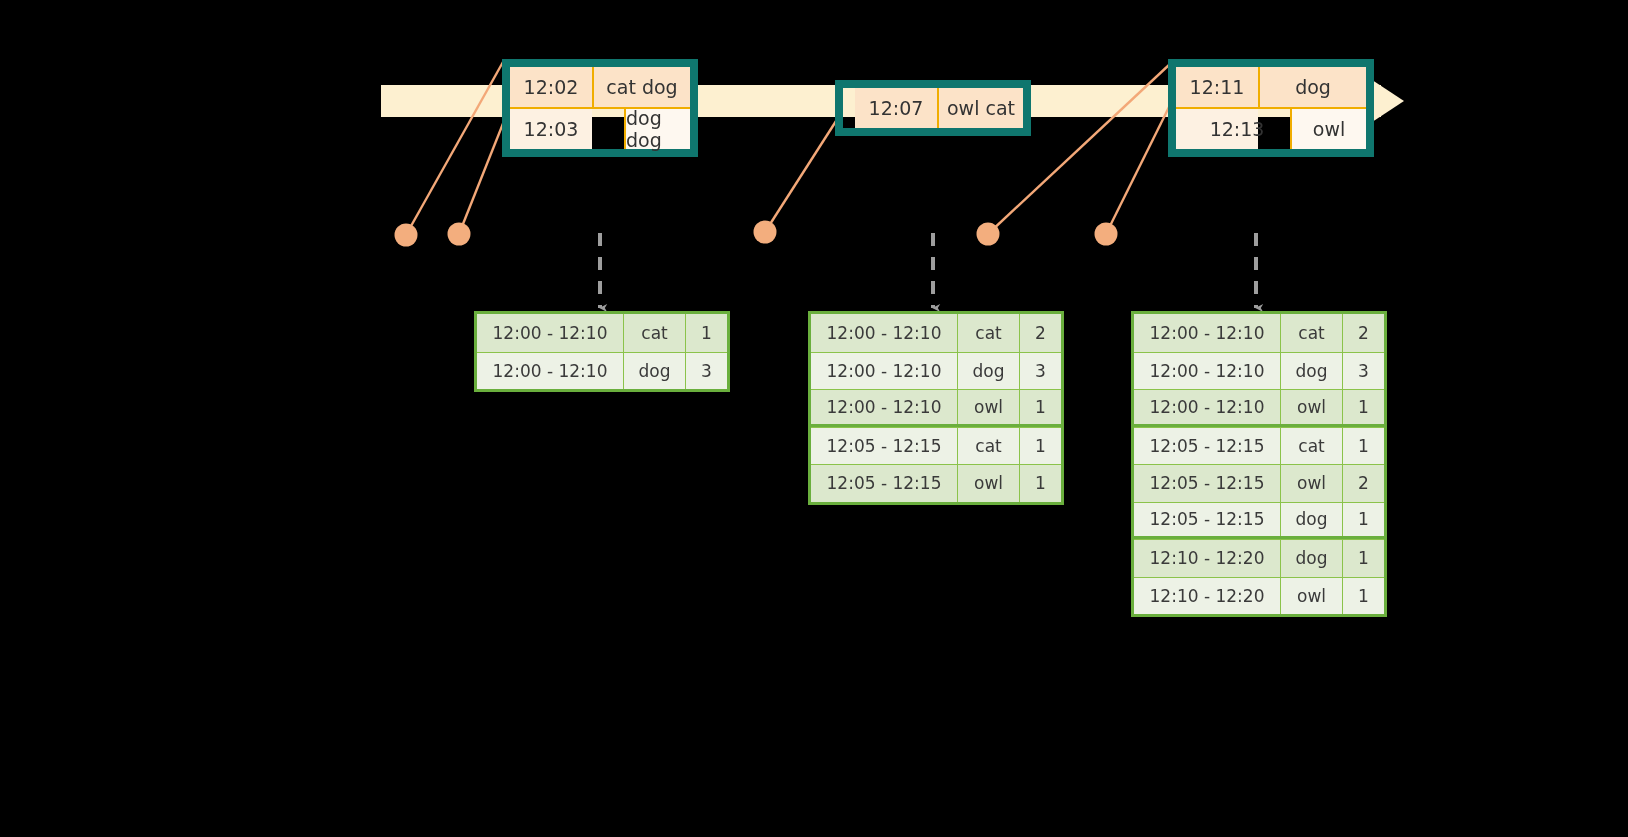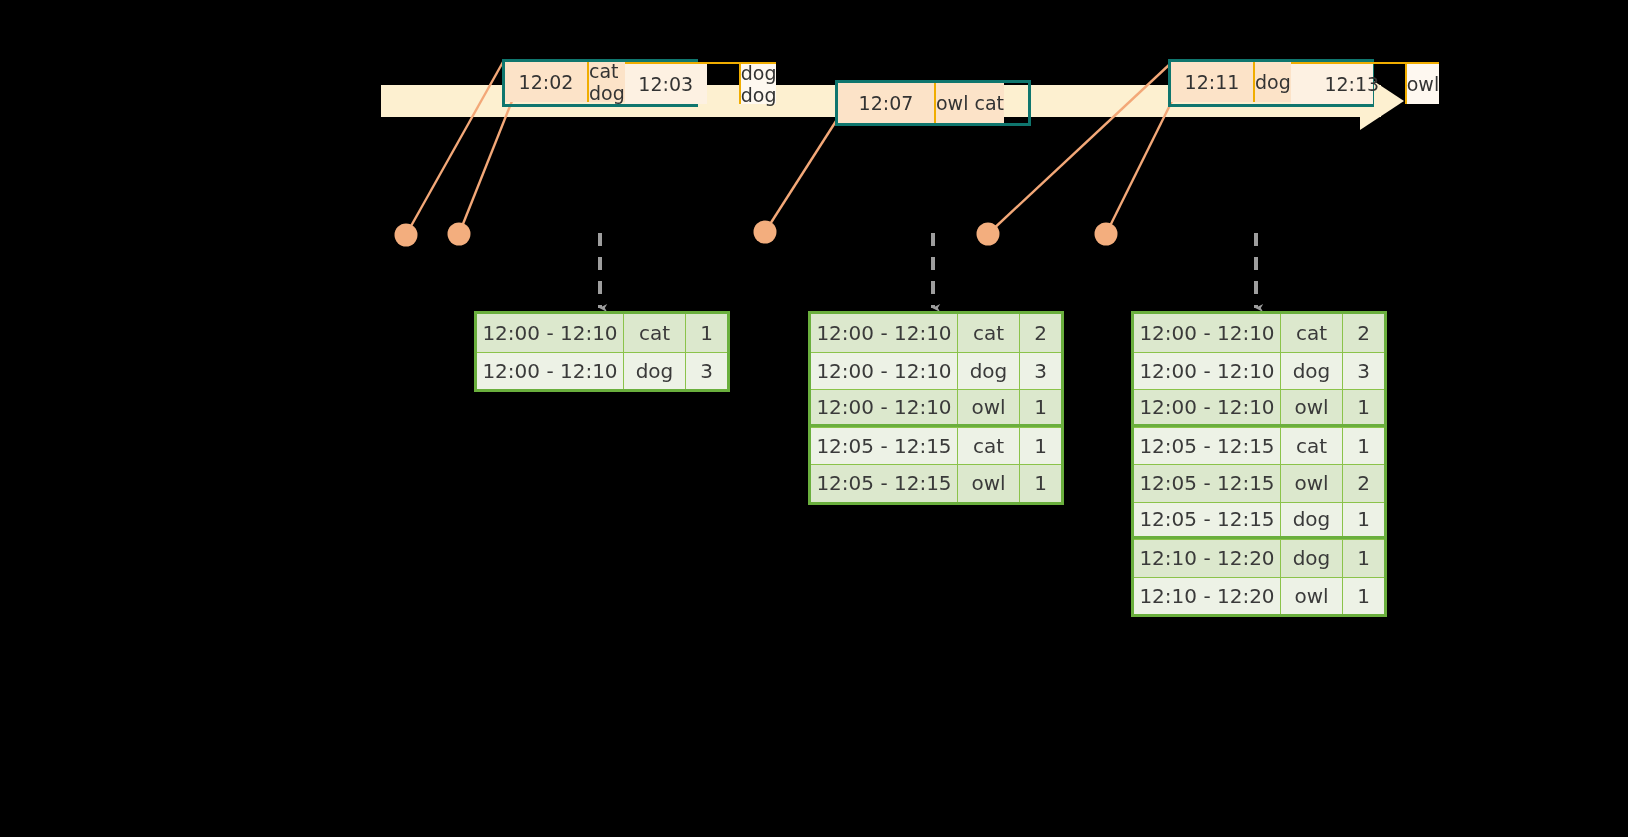--- a/index.html
+++ b/index.html
@@ -23,24 +23,24 @@
   #svg-layer {
     position: absolute;
     left: 0; top: 0;
     width: 1628px;
     height: 837px;
   }
 
   
   .event-box {
     position: absolute;
-    border: 3px solid #0f766e;
-    box-sizing: border-box;
-    display: flex;
-    flex-direction: row;
+    border: 8px solid #0f766e;
+    box-sizing: border-box;
+    display: flex;
+    flex-direction: column;
     z-index: 5;
   }
   .event-row {
     display: flex;
     flex-direction: row;
     height: 40px;
   }
   .event-row + .event-row {
     border-top: 2px solid #F0AD00;
     gap: 32px;
@@ -73,21 +73,21 @@
     box-sizing: border-box;
   }
   .res-row.group-end { border-bottom: 3px solid #6AAF3D; }
   .res-row.normal + .res-row.normal { border-top: 1.5px solid #8BC34A; }
   .res-row.normal { border-top: 1.5px solid #8BC34A; }
   .res-row:first-child { border-top: none; }
   .res-cell {
     display: flex;
     align-items: center;
     justify-content: center;
-    font-size: 20px;
+    font-size: 17px;
     color: #3a3a3a;
     box-sizing: border-box;
     border-left: 1.5px solid #8BC34A;
   }
   .res-cell:first-child { border-left: none; }
   .res-row.odd .res-cell { background: #DCE8CD; }
   .res-row.even .res-cell { background: #EDF2E6; }
 </style>
 </head>
 <body>
@@ -134,21 +134,21 @@
           <div class="ev-time" style="width: 82px;">12:02</div>
           <div class="ev-words" style="flex: 1 1 0%;">cat dog</div>
         </div>
         <div class="event-row shade-b">
           <div class="ev-time" style="width: 82px;">12:03</div>
           <div class="ev-words" style="flex: 1 1 0%;">dog dog</div>
         </div>
       </div>
       <div class="event-box" style="left: 835px; top: 80px; width: 196px;">
         <div class="event-row shade-a">
-          <div class="ev-time" style="width: 96px;">12:07</div>
+          <div class="ev-time" style="width: 82px; margin-left: 12px;">12:07</div>
           <div class="ev-words" style="flex: 1 1 0%;">owl cat</div>
         </div>
       </div>
       <div class="event-box" style="left: 1168px; top: 59px; width: 206px;">
         <div class="event-row shade-a">
           <div class="ev-time" style="width: 82px;">12:11</div>
           <div class="ev-words" style="flex: 1 1 0%;">dog</div>
         </div>
         <div class="event-row shade-b">
           <div class="ev-time" style="width: 82px; padding-left: 40px;">12:13</div>

